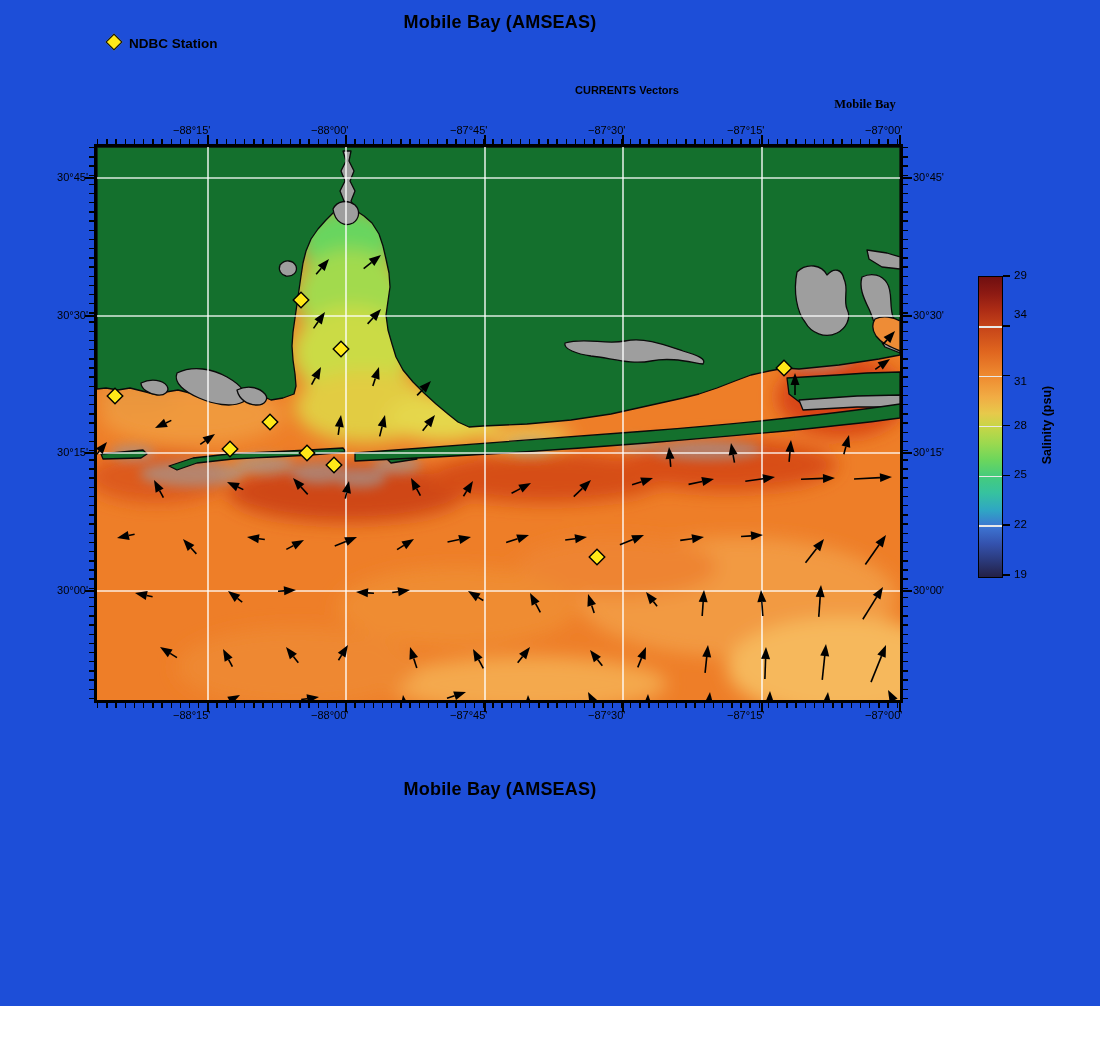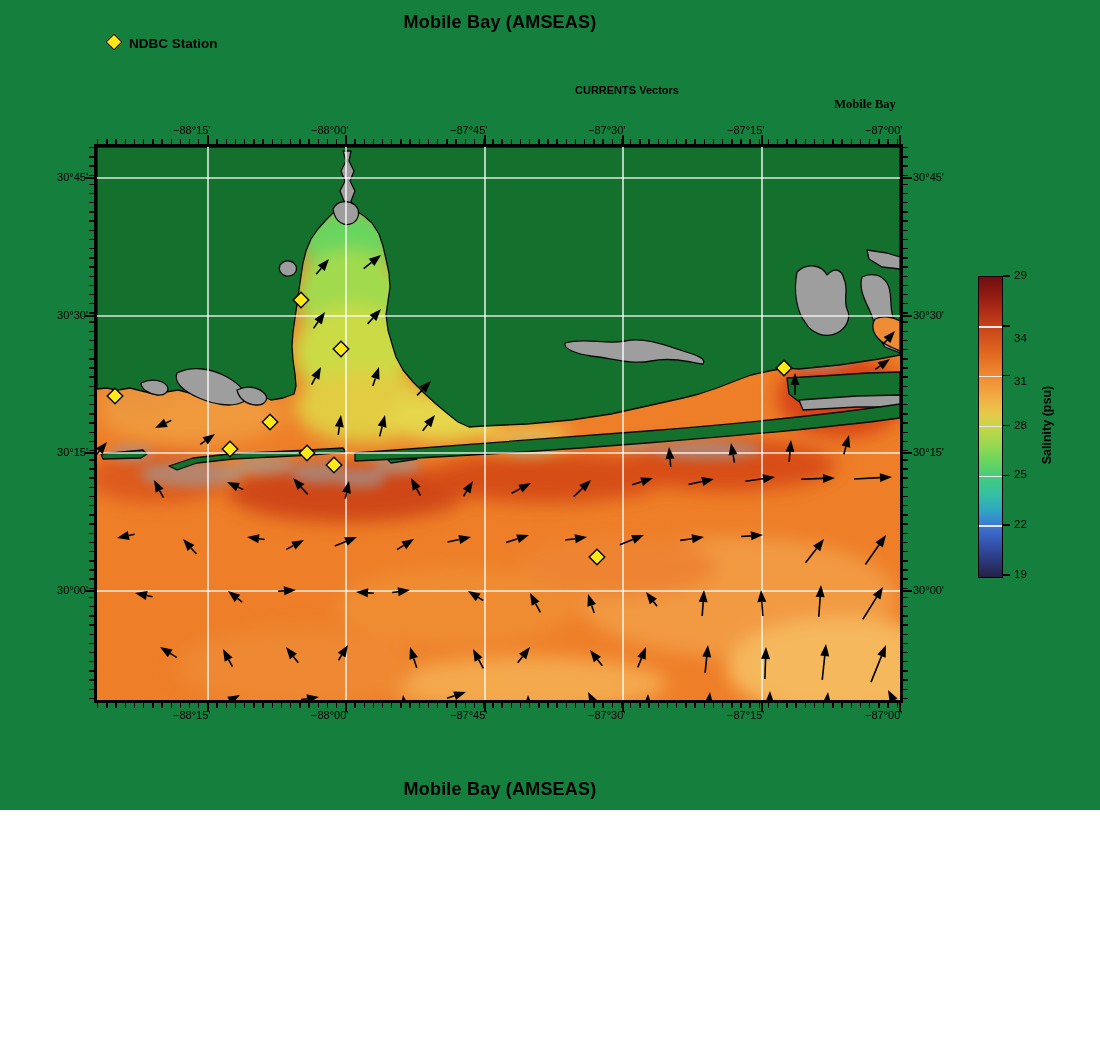--- a/index.html
+++ b/index.html
@@ -1,16 +1,16 @@
 <!DOCTYPE html>
 <html><head>
 <meta charset="utf-8">
 <style>
   html,body{margin:0;padding:0;background:#fff;}
-  #stage{position:relative;width:1100px;height:810px;background:#15803d;overflow:hidden;
+  #stage{position:relative;width:1100px;height:1006px;background:#1d4ed8;overflow:hidden;
          font-family:"Liberation Sans",sans-serif;color:#000;}
   .abs{position:absolute;}
   .title{font-weight:bold;font-size:18px;text-align:center;letter-spacing:0.2px;}
   #title-top{left:0;top:12px;width:1000px;}
   #title-bottom{left:0;top:779px;width:1000px;}
   #subtitle{left:0;top:98px;width:1000px;font-family:"Liberation Serif",serif;
             font-weight:bold;font-size:17.5px;text-align:center;}
   #region-label{left:820px;top:97px;width:90px;font-family:"Liberation Serif",serif;
             font-weight:bold;font-size:12.5px;text-align:center;}
   
@@ -560,21 +560,21 @@
     <div class="lat-label" style="left: 913px; top: 446px; text-align: left;">30°15'</div>
     <div class="majtick" style="left: 85px; top: 452px; width: 9px; height: 2px;"></div>
     <div class="majtick" style="left: 903px; top: 452px; width: 9px; height: 2px;"></div>
     <div class="lat-label" style="left: 36px; top: 584px; text-align: right;">30°00'</div>
     <div class="lat-label" style="left: 913px; top: 584px; text-align: left;">30°00'</div>
     <div class="majtick" style="left: 85px; top: 590px; width: 9px; height: 2px;"></div>
     <div class="majtick" style="left: 903px; top: 590px; width: 9px; height: 2px;"></div>
     <div class="cbar-dash" style="left: 1003px; top: 275.2px;"></div>
     <div class="cbar-ticklabel" style="left: 1014px; top: 269px;">29</div>
     <div class="cbar-dash" style="left: 1003px; top: 325.033px;"></div>
-    <div class="cbar-ticklabel" style="left: 1014px; top: 332px;">34</div>
+    <div class="cbar-ticklabel" style="left: 1014px; top: 308px;">34</div>
     <div class="cbar-dash" style="left: 1003px; top: 374.867px;"></div>
     <div class="cbar-ticklabel" style="left: 1014px; top: 375px;">31</div>
     <div class="cbar-dash" style="left: 1003px; top: 424.7px;"></div>
     <div class="cbar-ticklabel" style="left: 1014px; top: 418.5px;">28</div>
     <div class="cbar-dash" style="left: 1003px; top: 474.533px;"></div>
     <div class="cbar-ticklabel" style="left: 1014px; top: 468.333px;">25</div>
     <div class="cbar-dash" style="left: 1003px; top: 524.367px;"></div>
     <div class="cbar-ticklabel" style="left: 1014px; top: 518.167px;">22</div>
     <div class="cbar-dash" style="left: 1003px; top: 574.2px;"></div>
     <div class="cbar-ticklabel" style="left: 1014px; top: 568px;">19</div>

